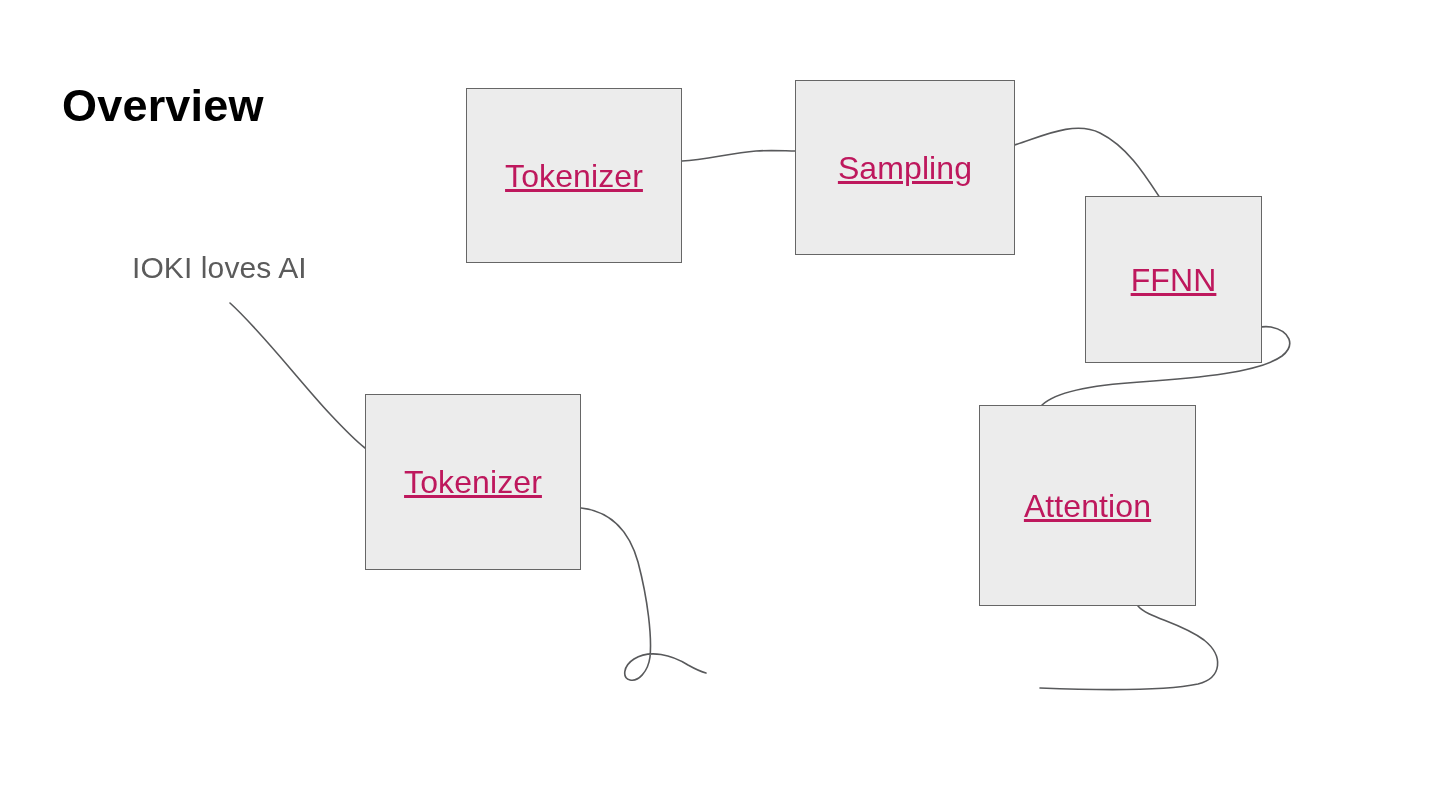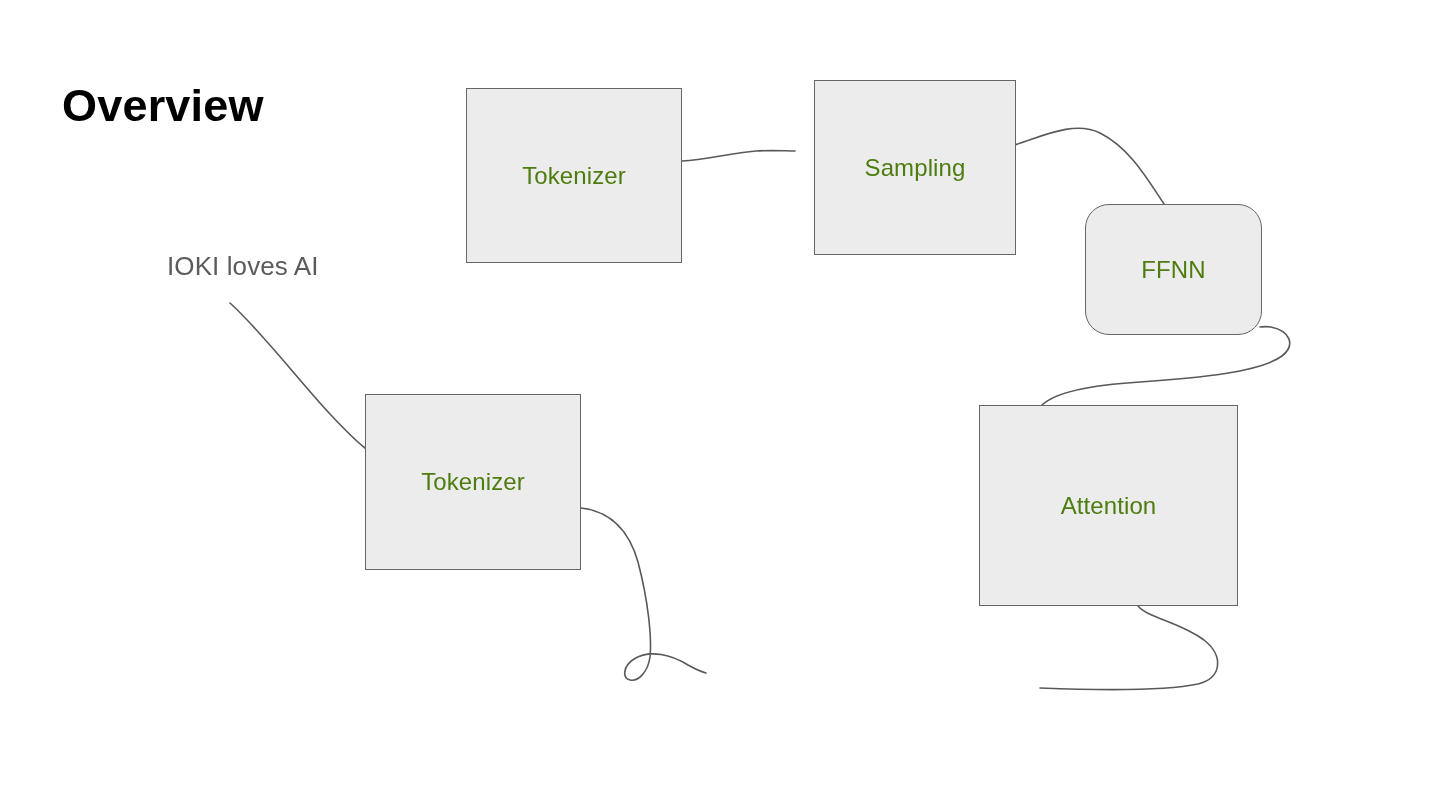--- a/index.html
+++ b/index.html
@@ -41,51 +41,51 @@
   .node {
     position: absolute;
     box-sizing: border-box;
     background: #ececec;
     border: 1.4px solid #666666;
     display: flex;
     align-items: center;
     justify-content: center;
   }
   .node-label {
-    font-size: 24px;
+    font-size: 32px;
     line-height: 1;
-    color: #4d7c0f;
+    color: #be185d;
     letter-spacing: 0.1px;
     white-space: nowrap;
     font-weight: 400;
+    text-decoration: underline;
   }
 
   #slide-title {
     position: absolute;
     left: 62px;
     top: 83px;
     font-size: 45px;
     line-height: 1;
     color: #000000;
     font-weight: 700;
     letter-spacing: 0.2px;
     white-space: nowrap;
   }
 
   #input-text {
     position: absolute;
     left: 132px;
     top: 253px;
-    font-size: 26px;
+    font-size: 30px;
     line-height: 1;
     color: #5b5b5b;
     font-weight: 400;
     letter-spacing: 0.1px;
     white-space: nowrap;
-    margin-left: 35px;
   }
 </style>
 </head>
 <body>
 
 <div id="canvas">
 
   <div id="slide-title">Overview</div>
 
   <div id="input-text">IOKI loves AI</div>
@@ -106,29 +106,29 @@
 
     <path class="edge" d="M 1164,204 C 1148,180 1130,148 1100,133 C 1072,119 1035,140 1011,146"></path>
 
     <path class="edge" d="M 682,161 C 706,160 730,153 756,151 C 772,150 786,151 795,151"></path>
   </svg>
 
   <div class="node" style="left:466px; top:88px; width:216px; height:175px;">
     <span class="node-label">Tokenizer</span>
   </div>
 
-  <div class="node" style="left:814px; top:80px; width:202px; height:175px;">
+  <div class="node" style="left:795px; top:80px; width:220px; height:175px;">
     <span class="node-label">Sampling</span>
   </div>
 
-  <div class="node" style="left:1085px; top:204px; width:177px; height:131px;border-radius:24px;">
+  <div class="node" style="left:1085px; top:196px; width:177px; height:167px;">
     <span class="node-label">FFNN</span>
   </div>
 
-  <div class="node" style="left:979px; top:405px; width:259px; height:201px;">
+  <div class="node" style="left:979px; top:405px; width:217px; height:201px;">
     <span class="node-label">Attention</span>
   </div>
 
   <div class="node" style="left:365px; top:394px; width:216px; height:176px;">
     <span class="node-label">Tokenizer</span>
   </div>
 
 
 </div>
 

